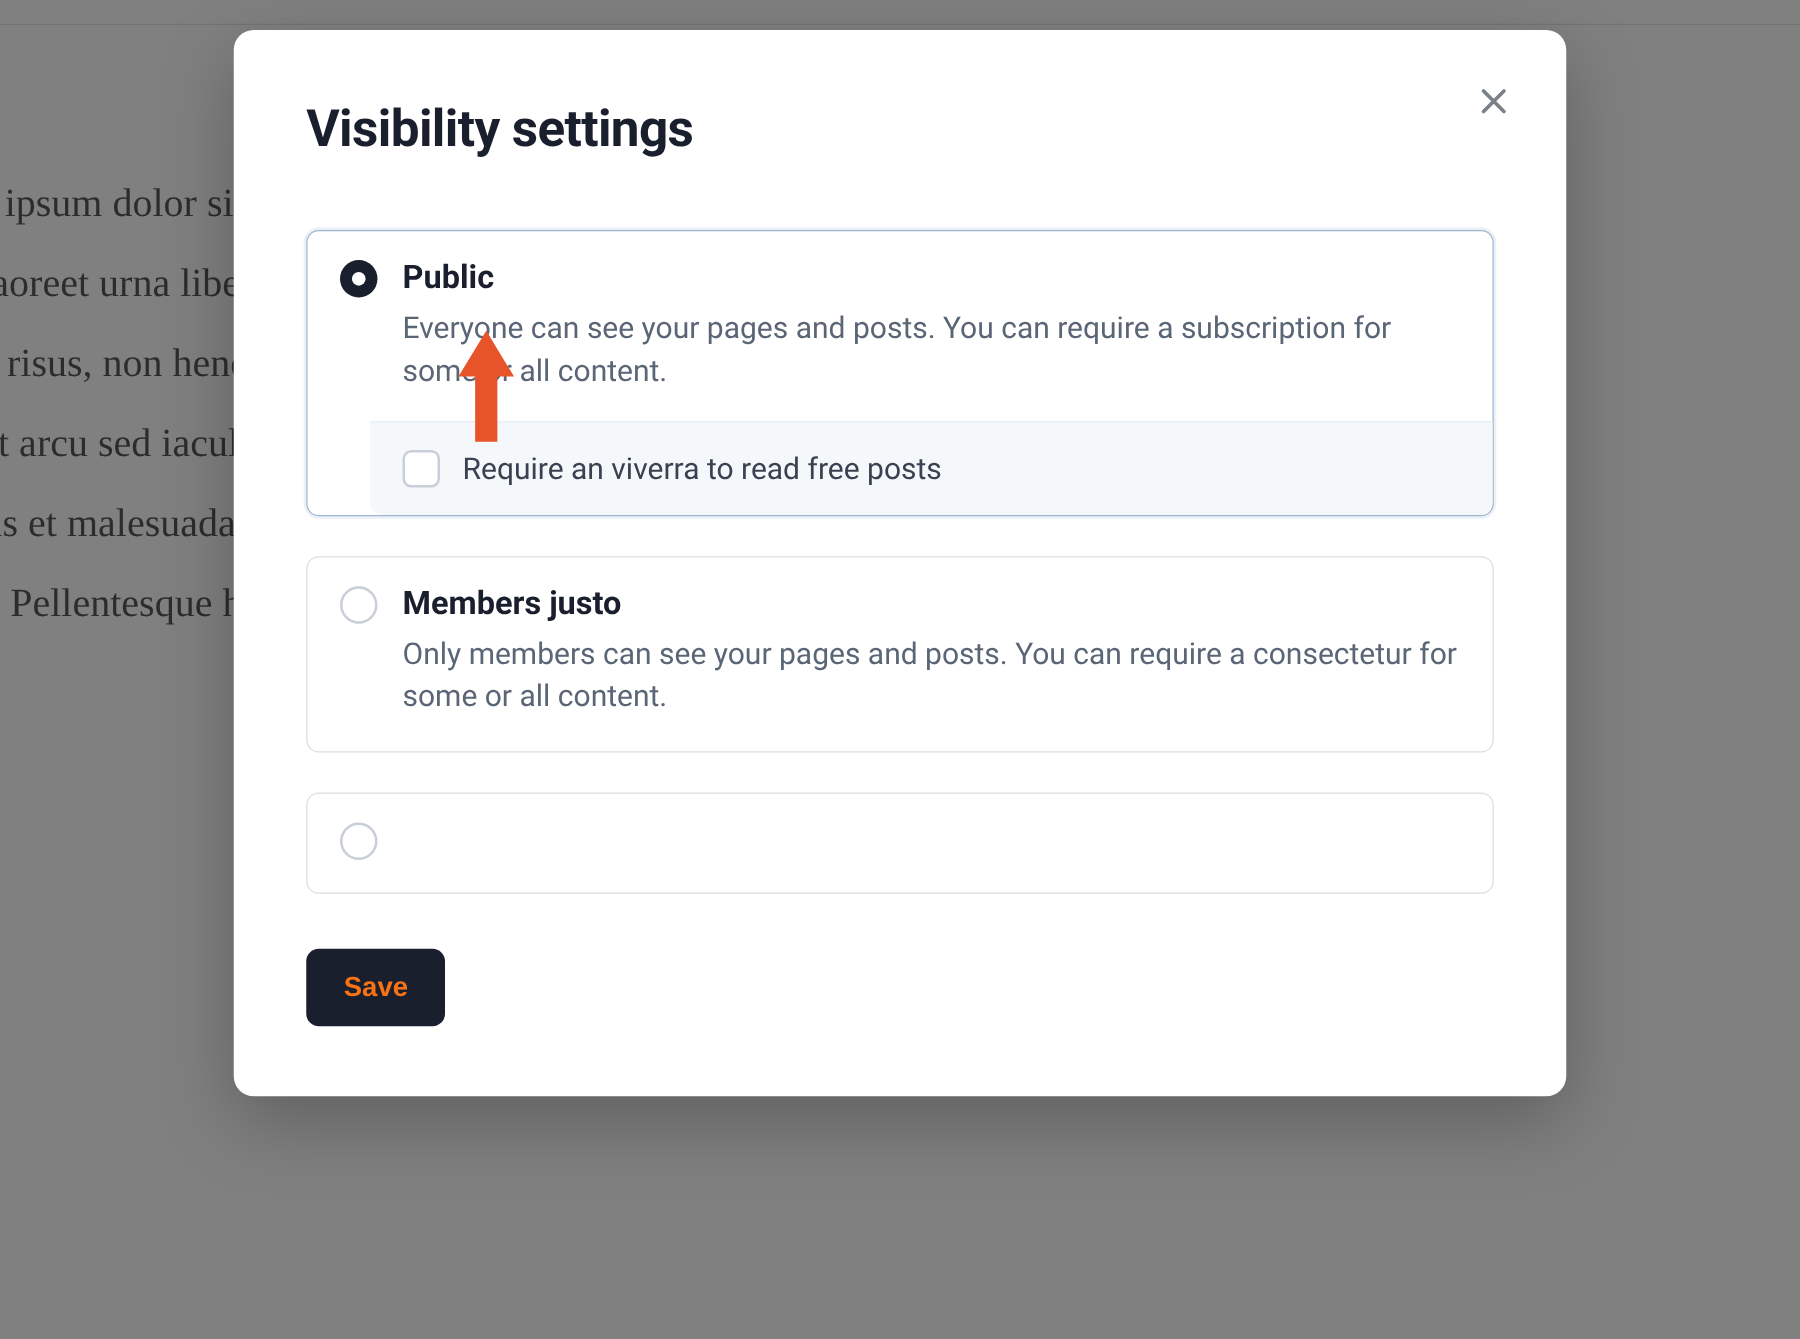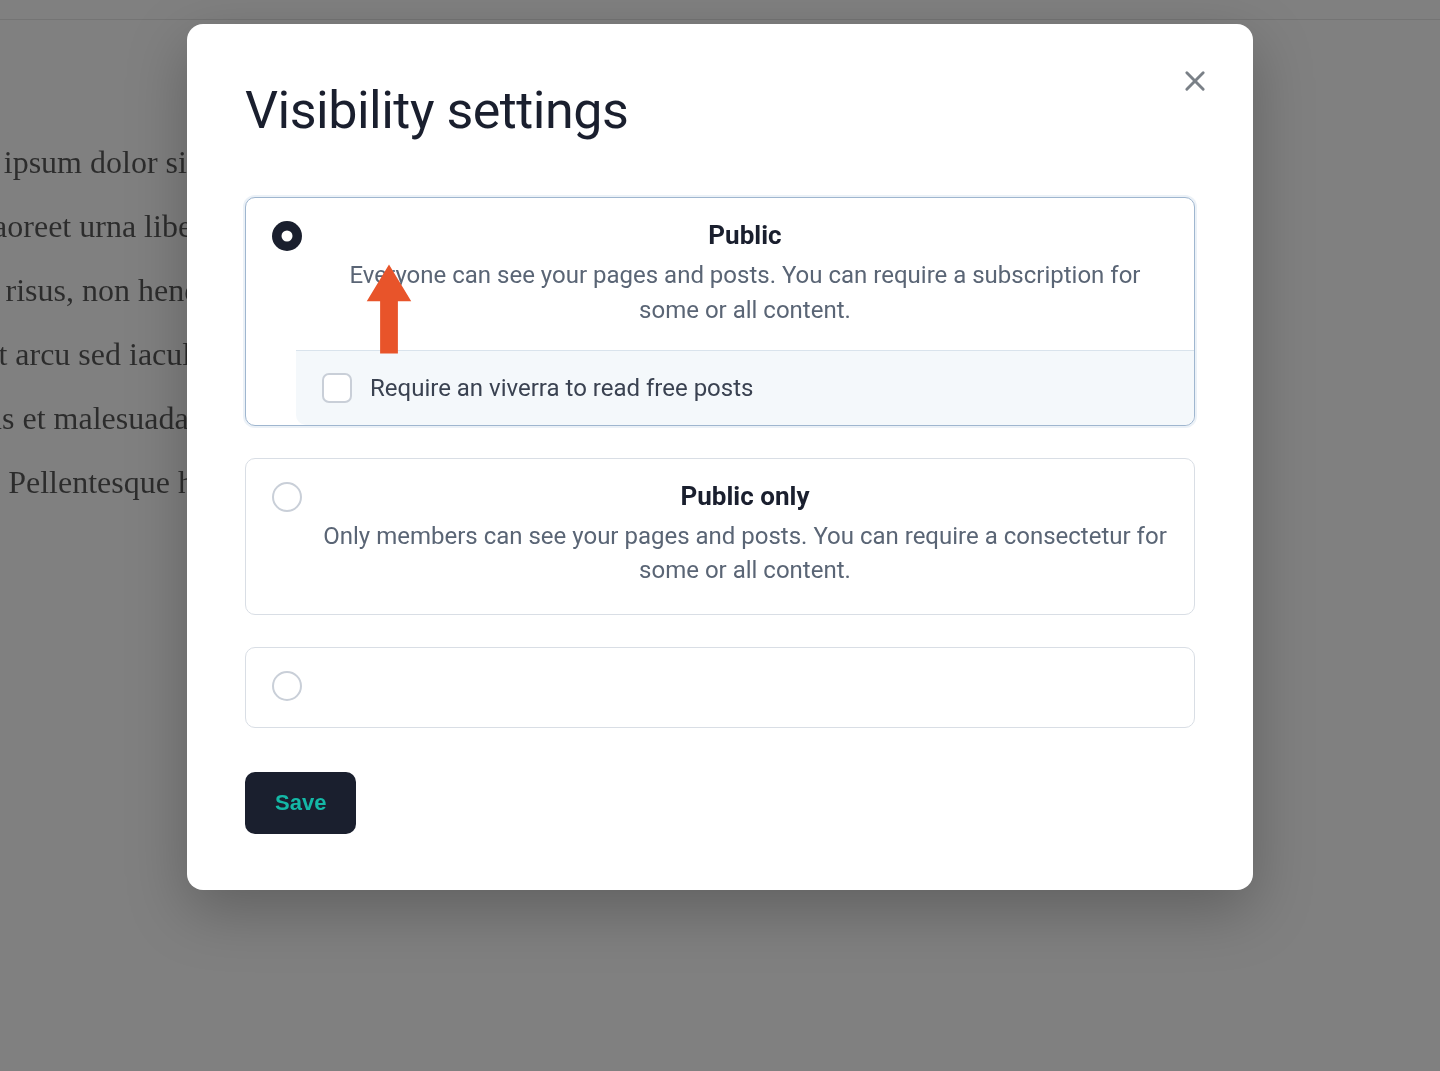--- a/index.html
+++ b/index.html
@@ -61,22 +61,22 @@
     display: flex;
     align-items: center;
     justify-content: center;
     cursor: pointer;
     color: #6b7280;
     background: transparent;
     border: none;
   }
   .close-btn svg { width: 28px; height: 28px; stroke: #7a8087; stroke-width: 2.5; }
   .modal-title {
-    font-size: 52px;
-    font-weight: 400;
+    font-size: 41px;
+    font-weight: 700;
     letter-spacing: -0.5px;
     color: #1a1f2e;
     margin-bottom: 56px;
   }
   .options { display: flex; flex-direction: column; gap: 32px; }
   .option-card {
     border: 1px solid #d9dee5;
     border-radius: 10px;
     padding: 22px 26px 26px 26px;
     display: flex;
@@ -105,21 +105,21 @@
   }
   .radio.checked::after {
     content: "";
     position: absolute;
     top: 50%; left: 50%;
     width: 11px; height: 11px;
     background: #fff;
     border-radius: 50%;
     transform: translate(-50%, -50%);
   }
-  .option-body { flex: 1; text-align: center; }
+  .option-body { flex: 1; }
   .option-title {
     font-size: 26px;
     font-weight: 700;
     color: #1a1f2e;
     margin-bottom: 8px;
   }
   .option-desc {
     font-size: 24px;
     line-height: 1.45;
     color: #5a6575;
@@ -142,21 +142,21 @@
     background: #fff;
     flex: 0 0 auto;
   }
   .sub-option-label {
     font-size: 24px;
     color: #3a4251;
   }
   .save-btn {
     margin-top: 44px;
     background: #1a1f2e;
-    color: #14b8a6;
+    color: #f97316;
     font-size: 22px;
     font-weight: 700;
     border: none;
     border-radius: 10px;
     padding: 18px 30px;
     cursor: pointer;
   }
   
   .arrow {
     position: absolute;
@@ -204,21 +204,21 @@
           <div class="sub-option">
             <div class="checkbox"></div>
             <div class="sub-option-label">Require an viverra to read free posts</div>
           </div>
         </div>
       </div>
 
       <div class="option-card">
         <div class="radio"></div>
         <div class="option-body">
-          <div class="option-title">Public only</div>
+          <div class="option-title">Members justo</div>
           <div class="option-desc">Only members can see your pages and posts. You can require a consectetur for some or all content.</div>
         </div>
       </div>
 
       <div class="option-card">
         <div class="radio"></div>
       </div>
 
     </div>
 

